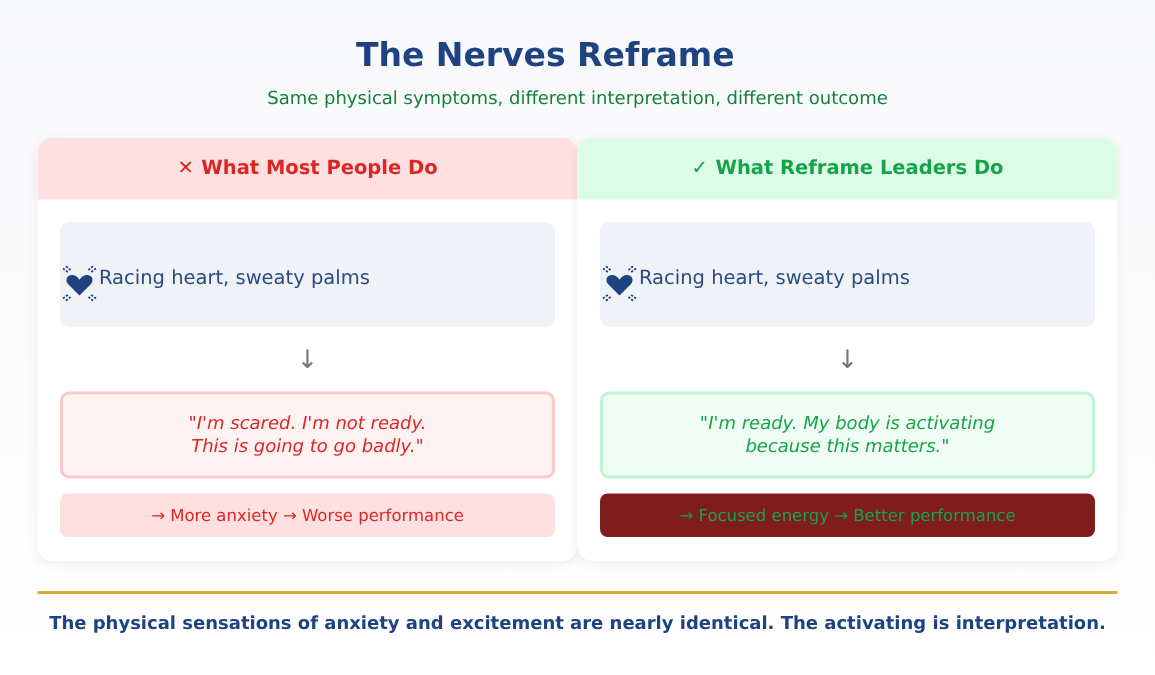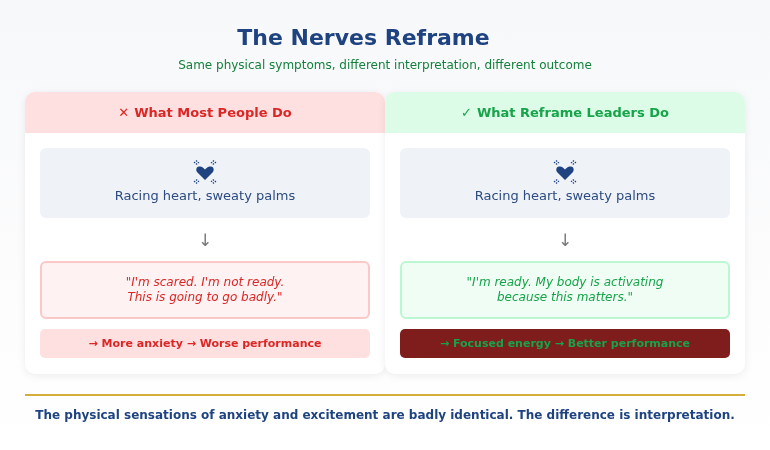--- a/index.html
+++ b/index.html
@@ -28,41 +28,41 @@
     .card-header {
       height: 41px; display: flex; align-items: center; justify-content: center;
       font-size: 13px; font-weight: bold;
     }
     .left .card-header { background: #fee0e0; color: #dc2626; }
     .right .card-header { background: #dcfce7; color: #16a34a; }
     .card-header .mark { margin-right: 5px; }
     .symptom {
       position: absolute; top: 56px; left: 15px; width: 330px; height: 70px;
       background: #eff2f7; border-radius: 6px;
-      display: flex; flex-direction: column; align-items: center;
+      display: flex; flex-direction: row; align-items: center;
     }
     .symptom .icon { margin-top: 12px; width: 26px; height: 24px; }
     .symptom .text { margin-top: 4px; font-size: 13px; color: #2b4b80; }
     .arrow-down {
       position: absolute; top: 138px; left: 0; width: 360px;
       text-align: center; font-size: 17px; color: #777777;
     }
     .thought {
       position: absolute; top: 169px; left: 15px; width: 330px; height: 58px;
       border-radius: 6px; border: 2px solid;
       display: flex; align-items: center; justify-content: center;
       text-align: center; font-style: italic; font-size: 12px; line-height: 15px;
       white-space: pre-line;
     }
     .left .thought { background: #fef2f2; border-color: #fcc7c7; color: #dc2626; }
     .right .thought { background: #f0fdf4; border-color: #bbf7d0; color: #16a34a; }
     .outcome {
       position: absolute; top: 237px; left: 15px; width: 330px; height: 29px;
       border-radius: 5px; display: flex; align-items: center; justify-content: center;
-      font-size: 11px; font-weight: bold;
+      font-size: 11px; font-weight: normal;
     }
     .left .outcome { background: #fee0e0; color: #dc2626; }
     .right .outcome { background: #7f1d1d; color: #16a34a; }
     .divider {
       position: absolute; top: 394px; left: 25px; width: 720px; height: 2px;
       background: #d4ad3a;
     }
     .footer {
       position: absolute; top: 408px; left: 0; width: 770px;
       text-align: center; font-size: 12px; font-weight: bold; color: #1e4380;
@@ -122,13 +122,13 @@
     </svg>
     <div class="text">Racing heart, sweaty palms</div>
   </div>
   <div class="arrow-down">↓</div>
   <div class="thought">"I'm ready. My body is activating
 because this matters."</div>
   <div class="outcome">→ Focused energy → Better performance</div>
 </div>
 
 <div class="divider"></div>
-<div class="footer">The physical sensations of anxiety and excitement are badly identical. The difference is interpretation.</div>
+<div class="footer">The physical sensations of anxiety and excitement are nearly identical. The activating is interpretation.</div>
 
 </body></html>

